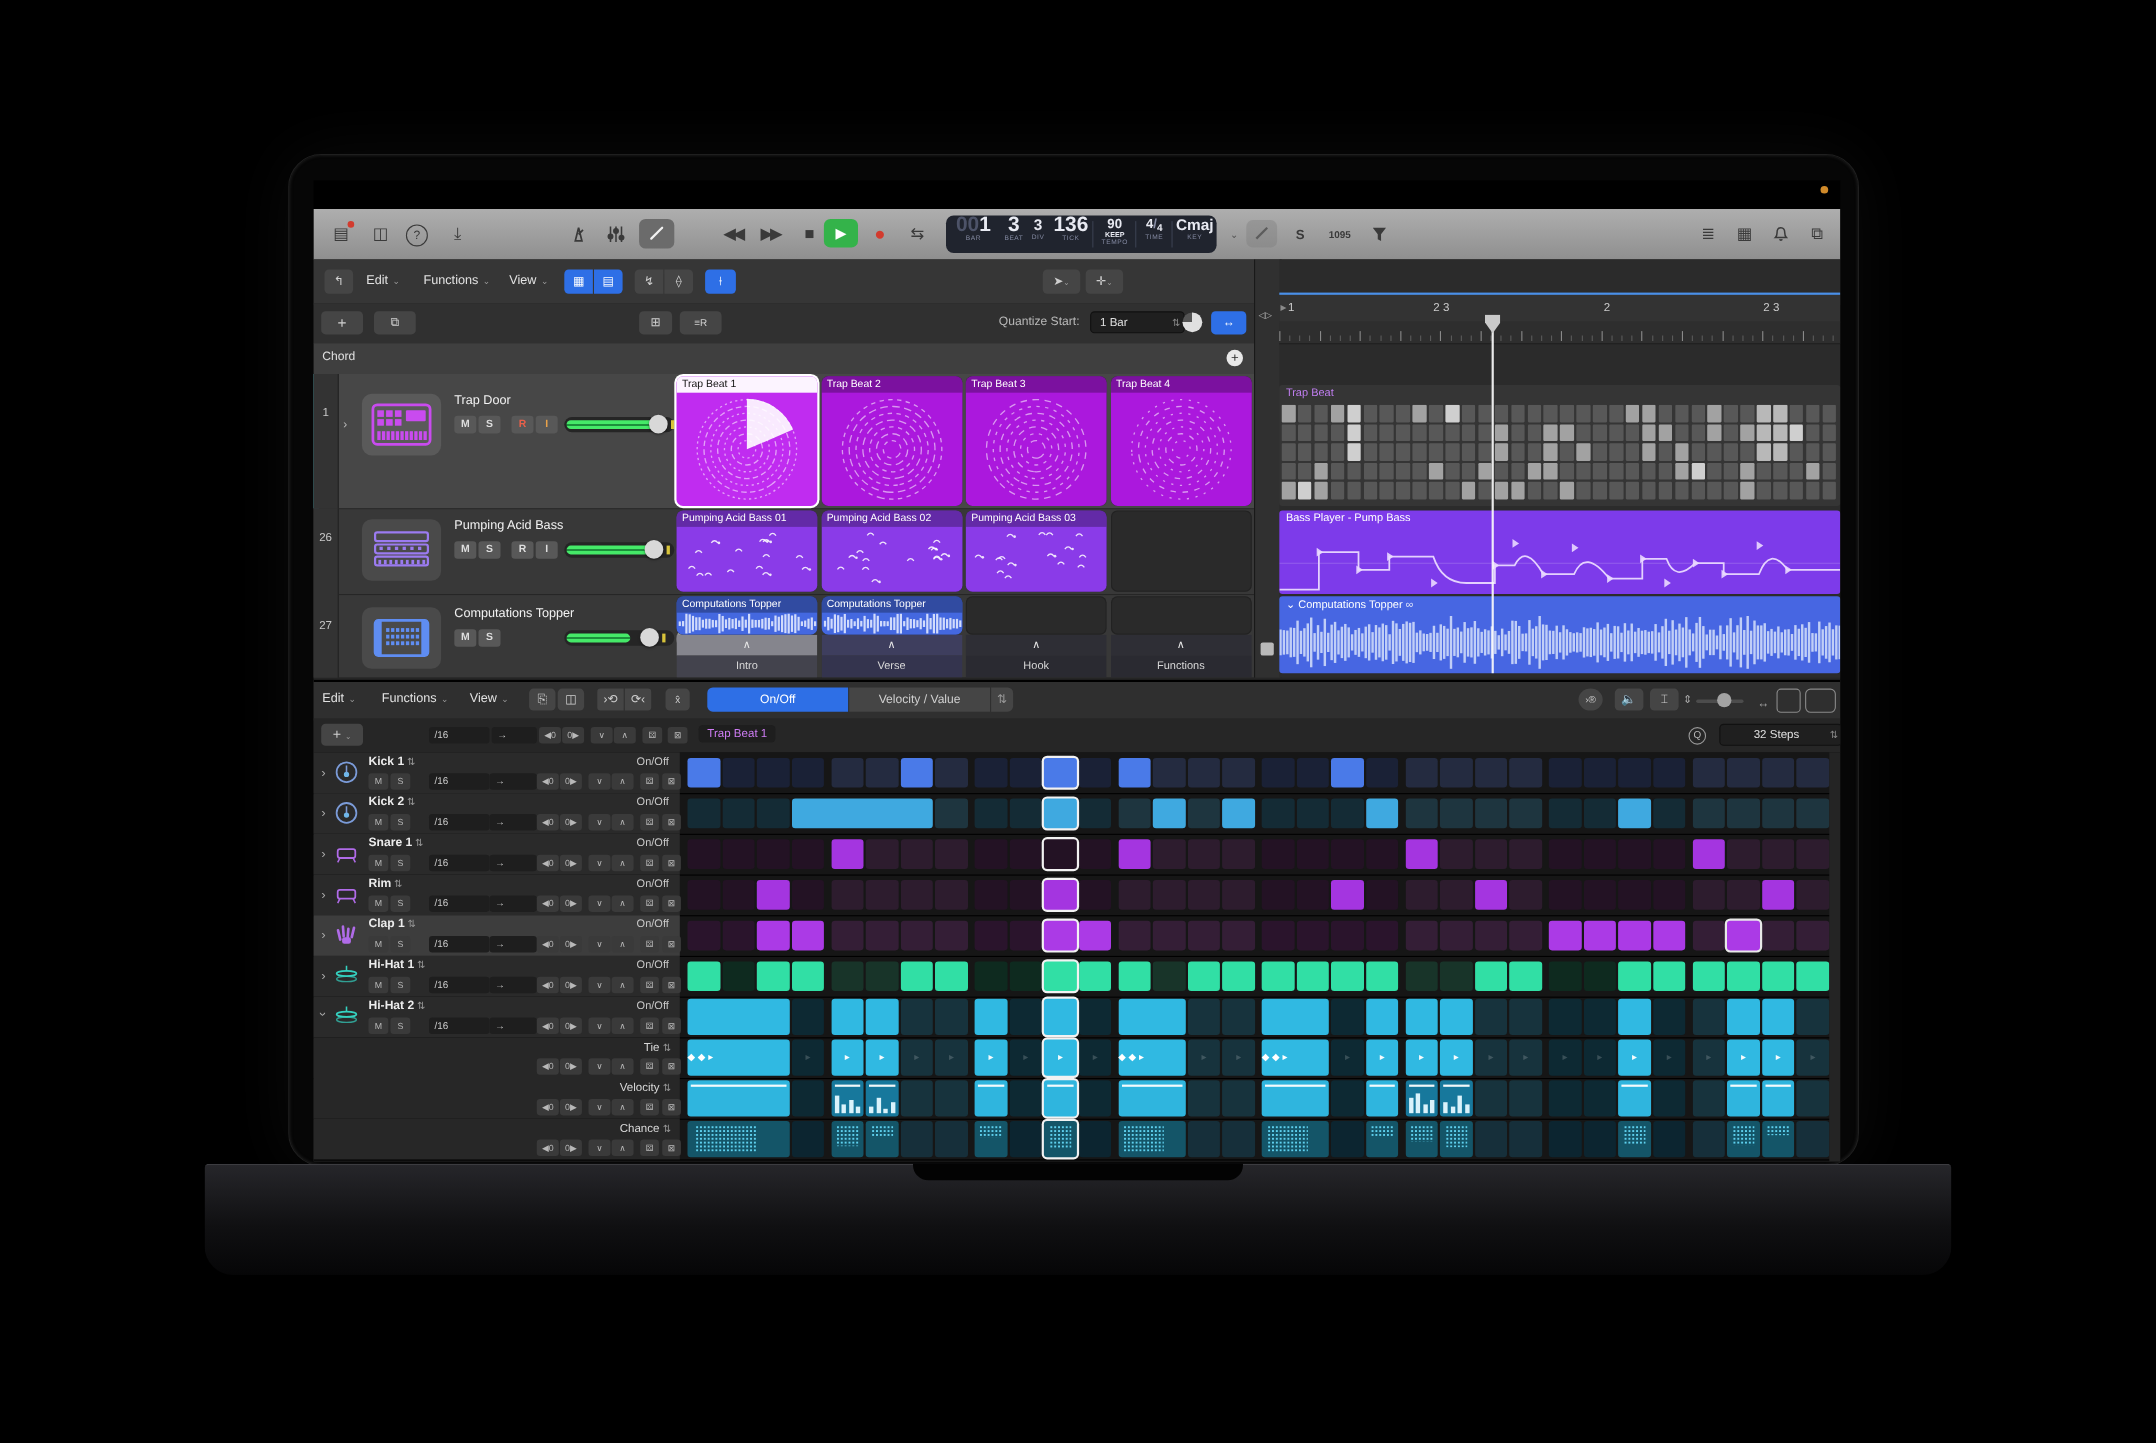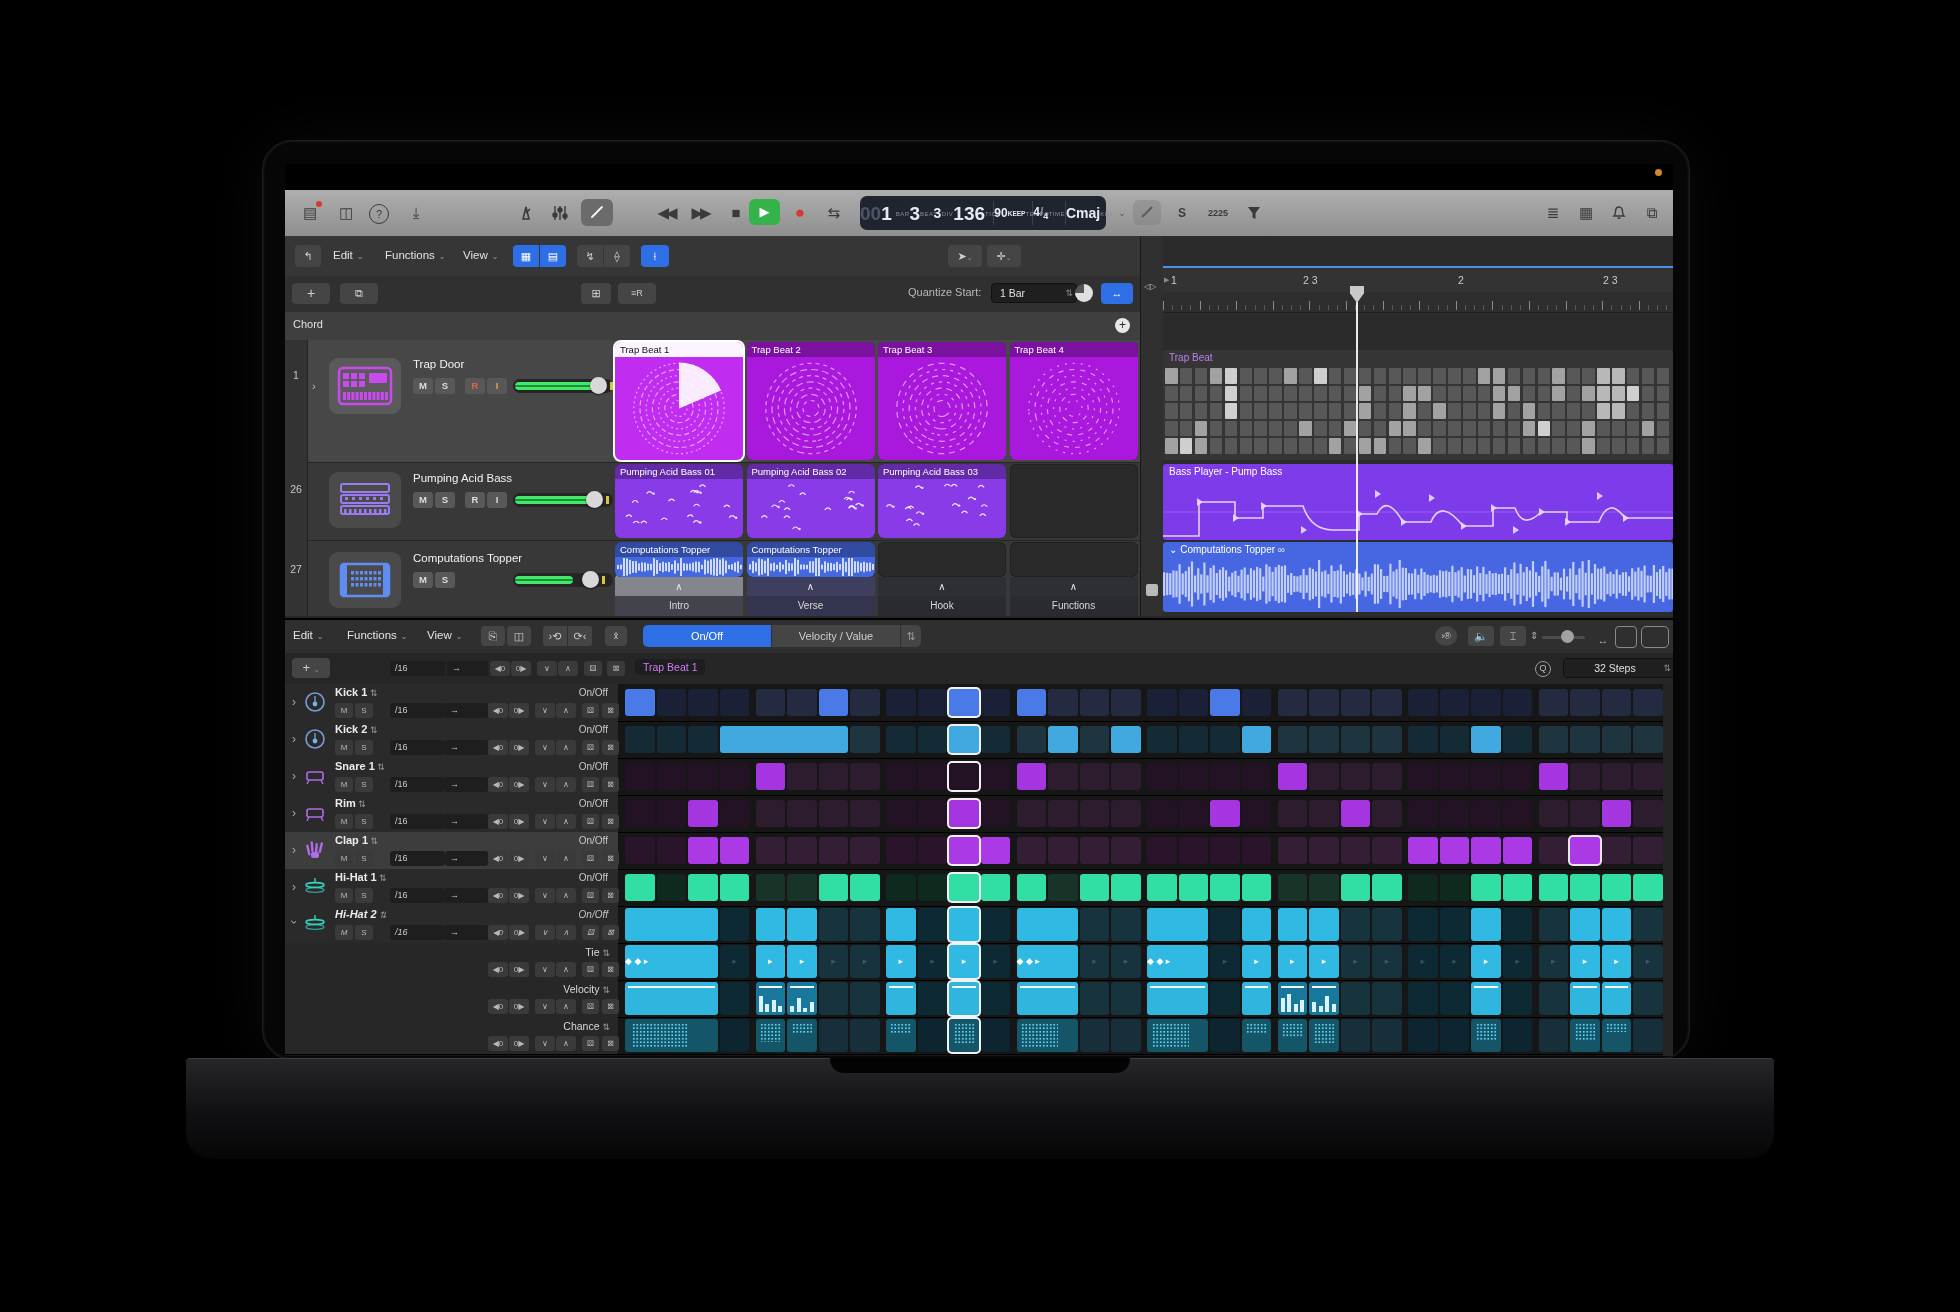--- a/index.html
+++ b/index.html
@@ -14,21 +14,21 @@
   #base{left:186px;top:1058px;width:1588px;height:100px;border-radius:4px 4px 26px 26px;
         background:linear-gradient(#26262a,#101012 55%,#060607);border-top:1px solid #3c3c40;}
   #notch{left:830px;top:1058px;width:300px;height:15px;background:#030303;border-radius:0 0 14px 14px;}
   
   #ui{left:285px;top:190px;width:1388px;height:866px;background:#262626;overflow:hidden;font-size:11px;color:#ddd;}
   
   #toolbar{left:0;top:0;width:1388px;height:46px;background:linear-gradient(#aeaeae,#8f8f8f);border-bottom:2px solid #1a1a1a;}
   .ticon{position:absolute;top:11px;width:26px;height:24px;color:#3a3a3a;font-size:15px;line-height:24px;text-align:center;}
   .tbtn{position:absolute;border-radius:6px;}
   #lcd{left:575px;top:6px;width:246px;height:34px;background:#20242e;border-radius:7px;display:flex;align-items:stretch;color:#e8eaf2;}
-  .lcdseg{position:relative;display:flex;flex-direction:row;align-items:center;justify-content:space-between;}
+  .lcdseg{position:relative;display:flex;flex-direction:column;align-items:center;justify-content:flex-start;}
   .lcdlab{font-size:6px;letter-spacing:.5px;color:#858b a3;color:#848aa2;margin-top:1px;}
   .lcdsep{width:1px;background:#3a4050;margin:5px 0;}
   .bigv{font-size:19px;font-weight:bold;line-height:17px;}
   
   .menu{position:absolute;color:#e2e2e2;font-size:11.5px;}
   .menu .car{color:#9a9a9a;font-size:8px;margin-left:4px;}
   .popup{position:absolute;background:#1f1f1f;border:1px solid #111;border-radius:4px;color:#e0e0e0;
          font-size:10.5px;line-height:18px;padding:0 16px 0 8px;}
   .popup:after{content:"\21C5";position:absolute;right:3px;top:0;color:#8a8a8a;font-size:9px;}
   .sqbtn{position:absolute;background:#454545;border-radius:4px;color:#cfcfcf;text-align:center;}
@@ -159,21 +159,21 @@
             <div style="font-size:14px;font-weight:bold">Cmaj</div>
             <div class="lcdlab">KEY</div>
           </div>
       </div>
       <span class="ticon" style="left:824px;font-size:9px;color:#555">⌄</span>
 
       <span class="tbtn" style="left:848px;top:10px;width:28px;height:25px;background:rgba(120,120,120,.35)">
         <span style="position:absolute;left:7px;top:11px;width:14px;height:1.8px;background:#5c5c5c;transform:rotate(-45deg)"></span>
         </span>
       <span class="ticon" style="left:884px;font-size:12px;font-weight:bold">S</span>
-      <span class="ticon" style="left:916px;width:34px;font-size:9px;font-weight:bold;letter-spacing:0">2225</span>
+      <span class="ticon" style="left:916px;width:34px;font-size:9px;font-weight:bold;letter-spacing:0">1095</span>
       <span class="ticon" style="left:956px">
         <svg width="16" height="16" viewBox="0 0 16 16" style="margin:4px auto">
             <path d="M2 2 H14 L9.5 8 V14 L6.5 12.5 V8 Z" fill="#3a3a3a"></path>
           </svg>
         </span>
 
       <span class="ticon" style="left:1255px">≣</span>
       <span class="ticon" style="left:1288px">▦</span>
       <span class="ticon" style="left:1321px">
         <svg width="16" height="16" viewBox="0 0 16 16" style="margin:4px auto">
@@ -1419,21 +1419,21 @@
             <div class="cell" style="position: absolute; left: 814.6px; top: 5px; width: 29.6px; height: 27px; background: rgb(14, 42, 31);"></div>
             <div class="cell" style="position: absolute; left: 846.2px; top: 5px; width: 29.6px; height: 27px; background: rgb(49, 223, 165);"></div>
             <div class="cell" style="position: absolute; left: 877.8px; top: 5px; width: 29.6px; height: 27px; background: rgb(49, 223, 165);"></div>
             <div class="cell" style="position: absolute; left: 913.5px; top: 5px; width: 29.6px; height: 27px; background: rgb(49, 223, 165);"></div>
             <div class="cell" style="position: absolute; left: 945.1px; top: 5px; width: 29.6px; height: 27px; background: rgb(49, 223, 165);"></div>
             <div class="cell" style="position: absolute; left: 976.7px; top: 5px; width: 29.6px; height: 27px; background: rgb(49, 223, 165);"></div>
             <div class="cell" style="position: absolute; left: 1008.3px; top: 5px; width: 29.6px; height: 27px; background: rgb(49, 223, 165);"></div>
           </div>
         </div>
         <div class="srow" style="position: absolute; top: 222px;">
-          <div class="shead" style="position: absolute; font-style: italic;">
+          <div class="shead" style="position: absolute;">
             <div class="disc" style="position: absolute; transform: rotate(90deg); top: 9px;">›</div>
             <svg width="26" height="26" viewBox="0 0 26 26" style="position:absolute;left:17px;top:5px">
               <ellipse cx="13" cy="11" rx="9" ry="2.4" fill="none" stroke="#35d2c0" stroke-width="1.6"></ellipse>
               <ellipse cx="13" cy="16" rx="9" ry="2.4" fill="none" stroke="#35d2c0" stroke-width="1.3" opacity="0.7"></ellipse>
               <line x1="13" y1="4" x2="13" y2="9" stroke="#35d2c0" stroke-width="1.4"></line>
             </svg>
             <div class="sname" style="position: absolute;"><span>Hi-Hat 2</span><span class="stepper"> ⇅</span></div>
             <div class="onoff" style="position: absolute;">On/Off</div>
             <div class="mini" style="position: absolute; left: 50px; width: 18px;">M</div>
             <div class="mini" style="position: absolute; left: 70px; width: 18px;">S</div>

